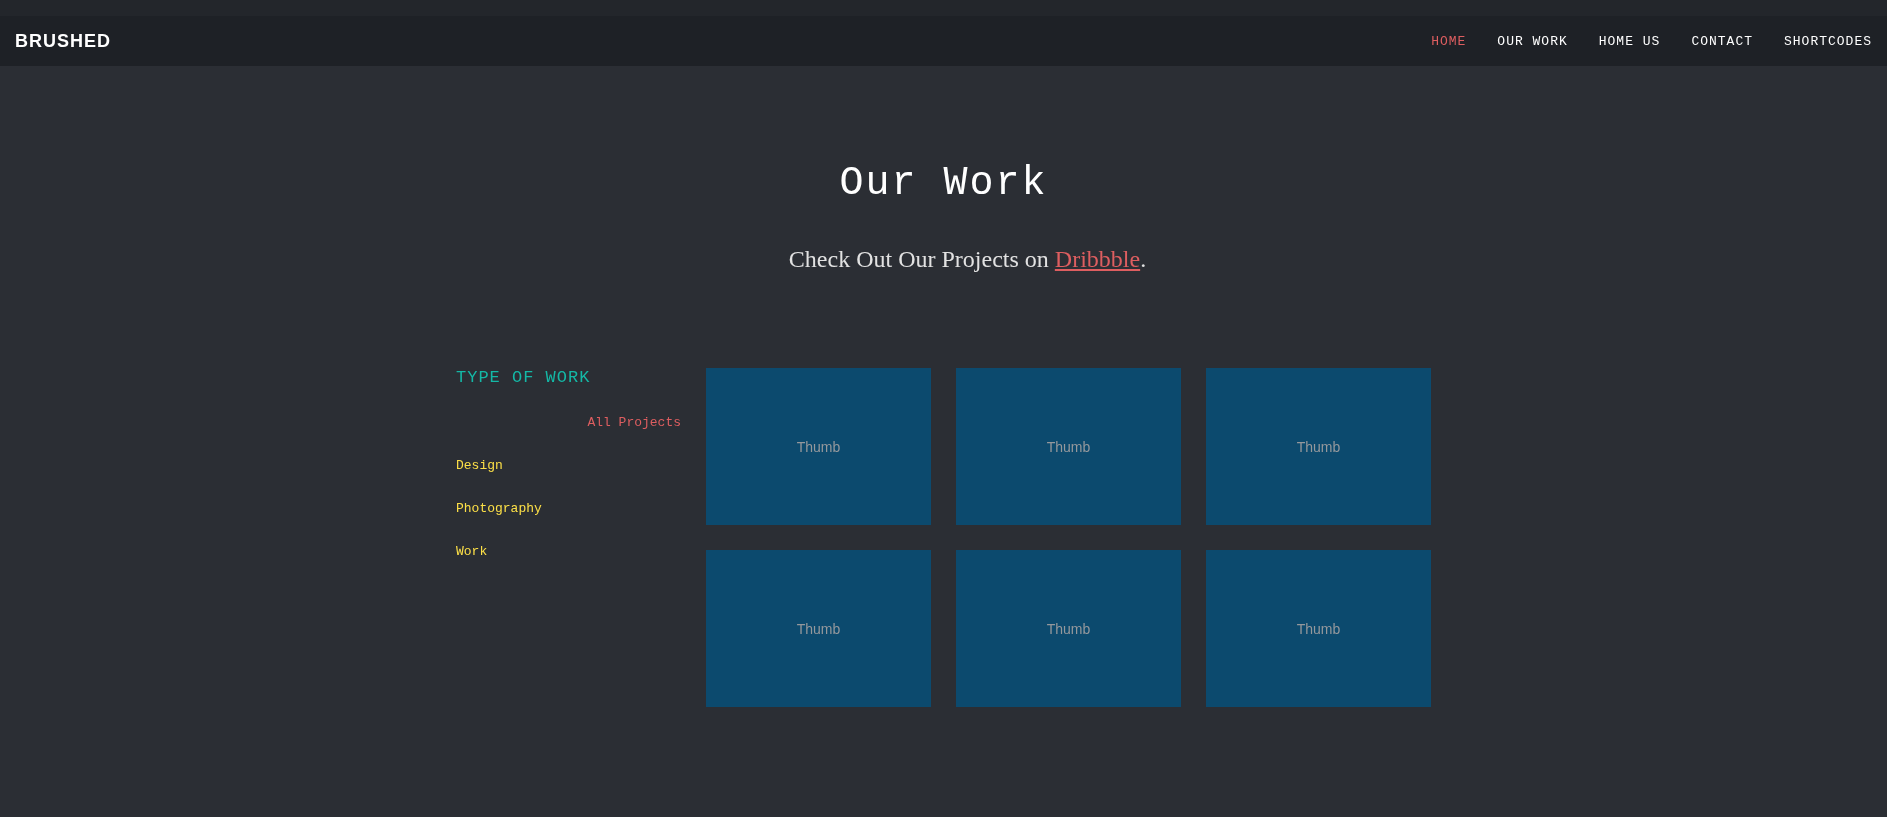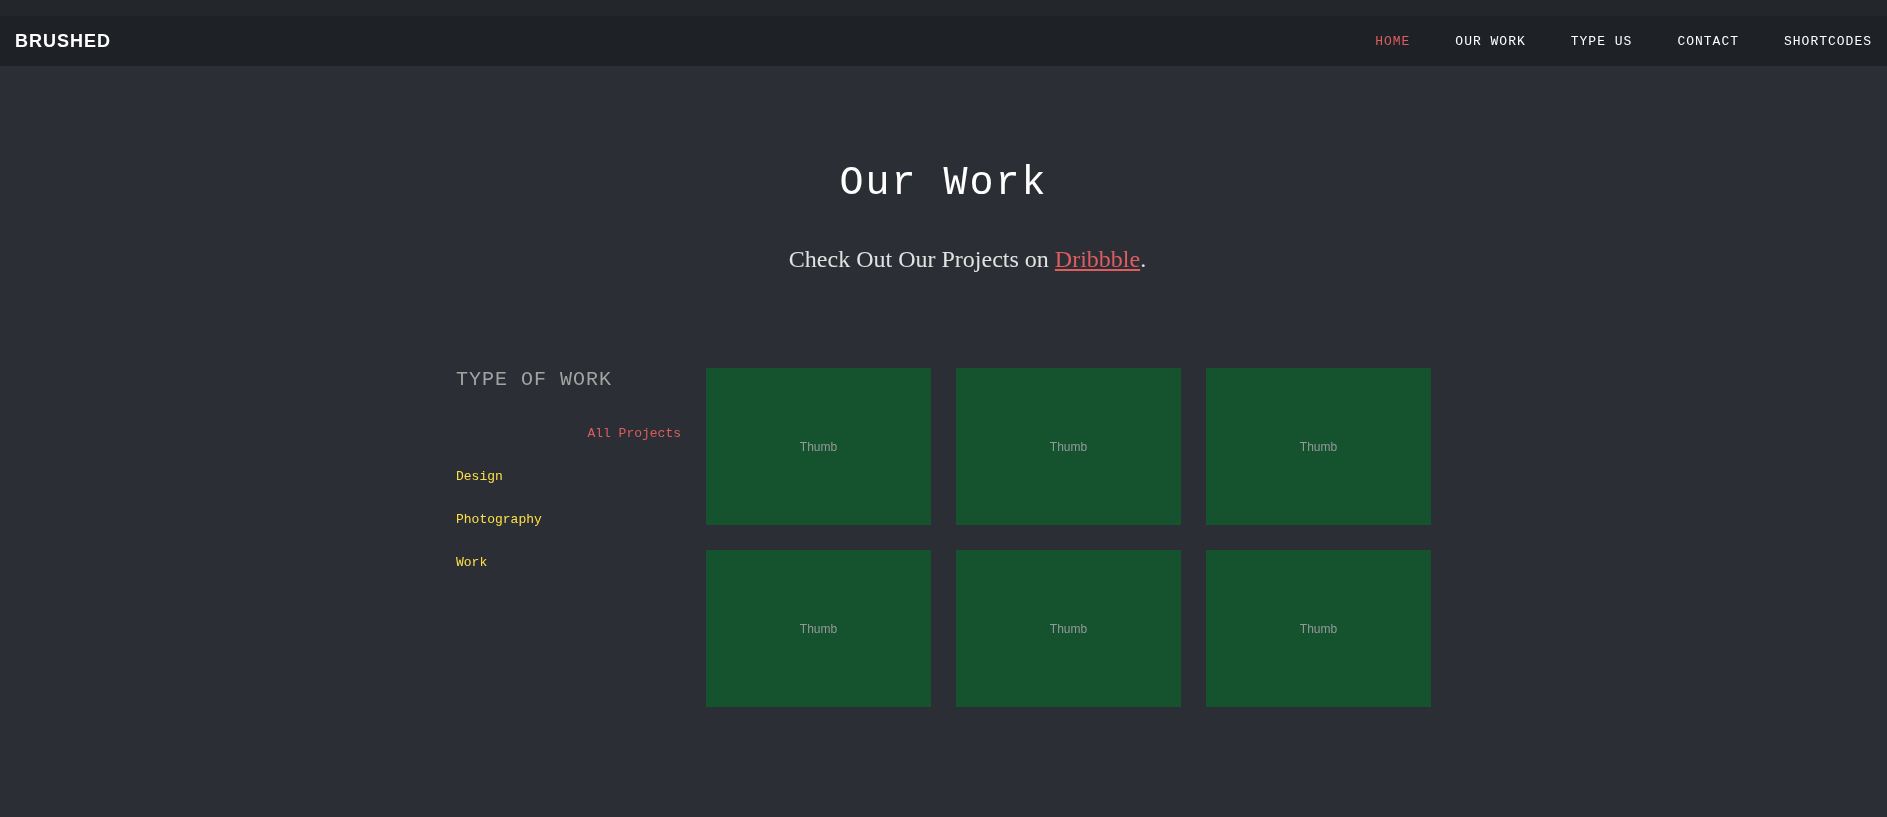--- a/index.html
+++ b/index.html
@@ -30,21 +30,21 @@
     }
     .logo {
       font-family: Arial, Helvetica, sans-serif;
       font-weight: bold;
       font-size: 18px;
       letter-spacing: 1px;
       color: #ffffff;
     }
     .nav {
       display: flex;
-      gap: 45px;
+      gap: 31px;
       font-size: 13px;
     }
     .nav a {
       color: #ffffff;
       text-decoration: none;
       font-family: "Courier New", Courier, monospace;
       letter-spacing: 1px;
     }
     .nav a.active {
       color: #de5e60;
@@ -73,25 +73,25 @@
       display: flex;
       justify-content: center;
       margin-top: 95px;
       gap: 25px;
     }
     .filters {
       width: 225px;
       text-align: left;
     }
     .filters-title {
-      font-size: 20px;
+      font-size: 17px;
       font-weight: normal;
       letter-spacing: 1px;
-      color: #a3a3a3;
-      margin-bottom: 35px;
+      color: #14b8a6;
+      margin-bottom: 28px;
     }
     .filter-item {
       display: block;
       font-size: 13px;
       color: #fde047;
       margin-bottom: 28px;
       cursor: pointer;
       font-family: "Courier New", Courier, monospace;
     }
     .filter-item.active {
@@ -99,41 +99,41 @@
       text-align: right;
     }
     .grid {
       display: grid;
       grid-template-columns: repeat(3, 225px);
       gap: 25px;
     }
     .thumb {
       width: 225px;
       height: 157px;
-      background-color: #14532d;
+      background-color: #0c4a6e;
       display: flex;
       align-items: center;
       justify-content: center;
       color: #95989c;
       font-family: Arial, Helvetica, sans-serif;
-      font-size: 12px;
+      font-size: 14px;
       cursor: pointer;
     }
   </style>
 </head>
 <body>
 
 <div class="top-bar"></div>
 
 <header class="header">
   <div class="logo">BRUSHED</div>
   <nav class="nav">
     <a href="#" class="active">HOME</a>
     <a href="#">OUR WORK</a>
-    <a href="#">TYPE US</a>
+    <a href="#">HOME US</a>
     <a href="#">CONTACT</a>
     <a href="#">SHORTCODES</a>
   </nav>
 </header>
 
 <main class="content">
   <h1 class="title">Our Work</h1>
   <p class="subtitle">
     <span>Check Out Our Projects on </span><a href="#" class="accent">Dribbble</a><span>.</span>
   </p>

